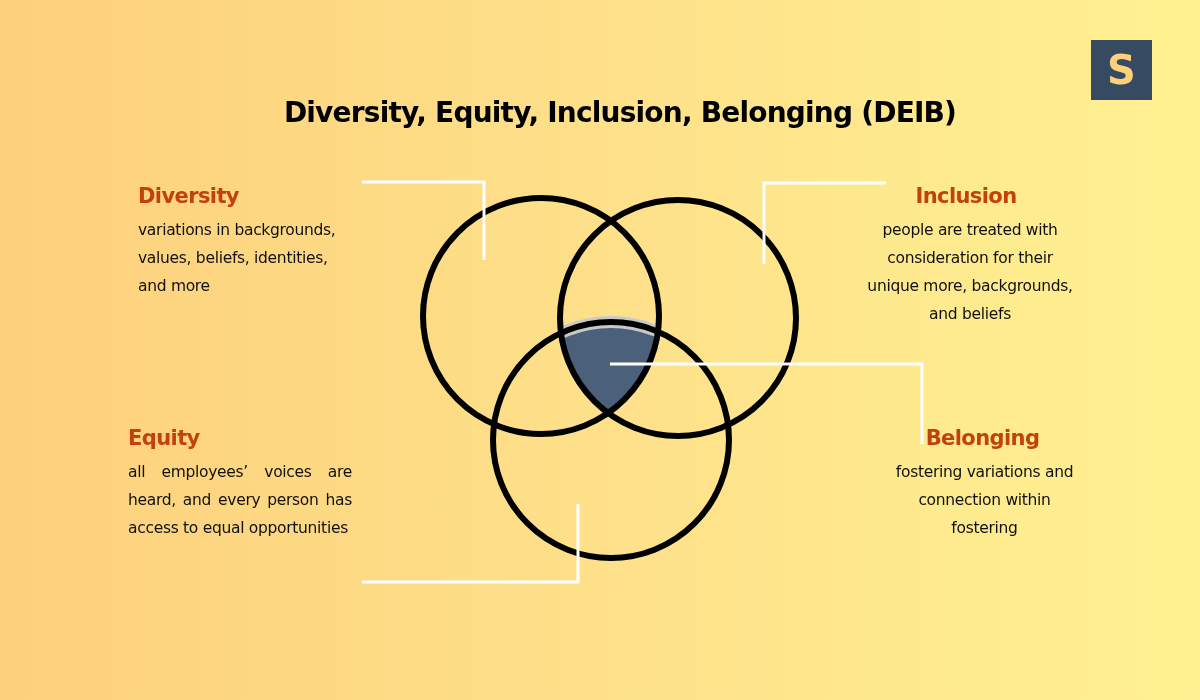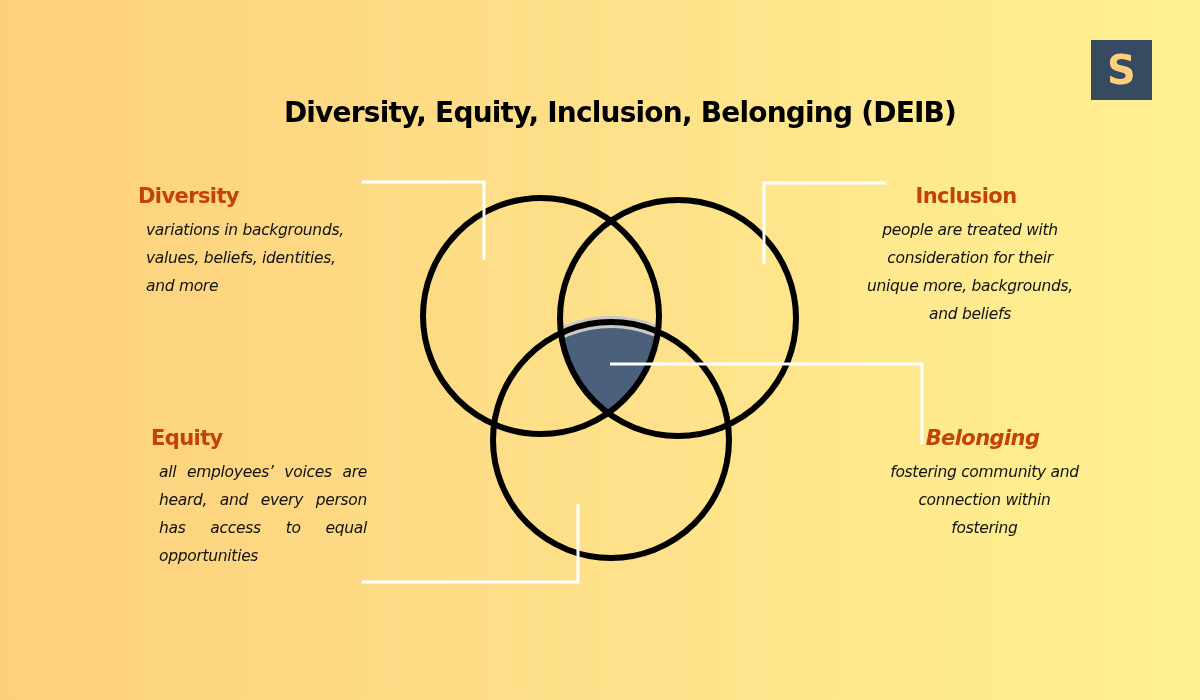--- a/index.html
+++ b/index.html
@@ -17,32 +17,32 @@
       position: absolute; left: 0; width: 1240px; top: 96px; text-align: center;
       font-family: "DejaVu Sans", sans-serif; font-weight: bold; font-size: 28px;
       letter-spacing: -0.8px; color: #000;
     }
     .block { position: absolute; }
     .block h2 {
       margin: 0 0 8px 0; font-family: "DejaVu Sans", sans-serif; font-weight: bold;
       font-size: 21px; letter-spacing: -0.6px; color: #c2410c;
     }
     .block p {
-      margin: 8px; font-family: "DejaVu Sans", sans-serif; font-size: 15.5px;
-      line-height: 28px; letter-spacing: -0.3px; color: #111; font-style: italic;
+      margin: 0; font-family: "DejaVu Sans", sans-serif; font-size: 15.5px;
+      line-height: 28px; letter-spacing: -0.3px; color: #111;
     }
     .left { text-align: left; }
     .right { text-align: center; }
     #diversity { left: 138px; top: 184px; width: 230px; }
-    #equity { left: 151px; top: 426px; width: 224px; }
+    #equity { left: 128px; top: 426px; width: 224px; }
     #equity p { text-align: justify; text-align-last: left; }
     #inclusion { left: 840px; top: 184px; width: 260px; }
     #inclusion h2 { padding-right: 8px; }
     #belonging { left: 860px; top: 426px; width: 249px; }
-    #belonging h2 { padding-right: 4px; font-style: italic; }
+    #belonging h2 { padding-right: 4px; }
     svg.diagram { position: absolute; left: 0; top: 0; }
   </style>
 </head>
 <body>
 
 <div class="logo">
   <span>S</span>
 </div>
 
 <div class="title">Diversity, Equity, Inclusion, Belonging (DEIB)</div>
@@ -92,17 +92,17 @@
 </div>
 
 <div class="block left" id="equity">
   <h2>Equity</h2>
   <p>all employees’ voices are heard, and every person has access to equal opportunities</p>
 </div>
 
 <div class="block right" id="belonging">
   <h2>Belonging</h2>
   <p>
-    <span>fostering community and</span><br>
+    <span>fostering variations and</span><br>
     <span>connection within</span><br>
     <span>fostering</span>
   </p>
 </div>
 
 </body></html>

